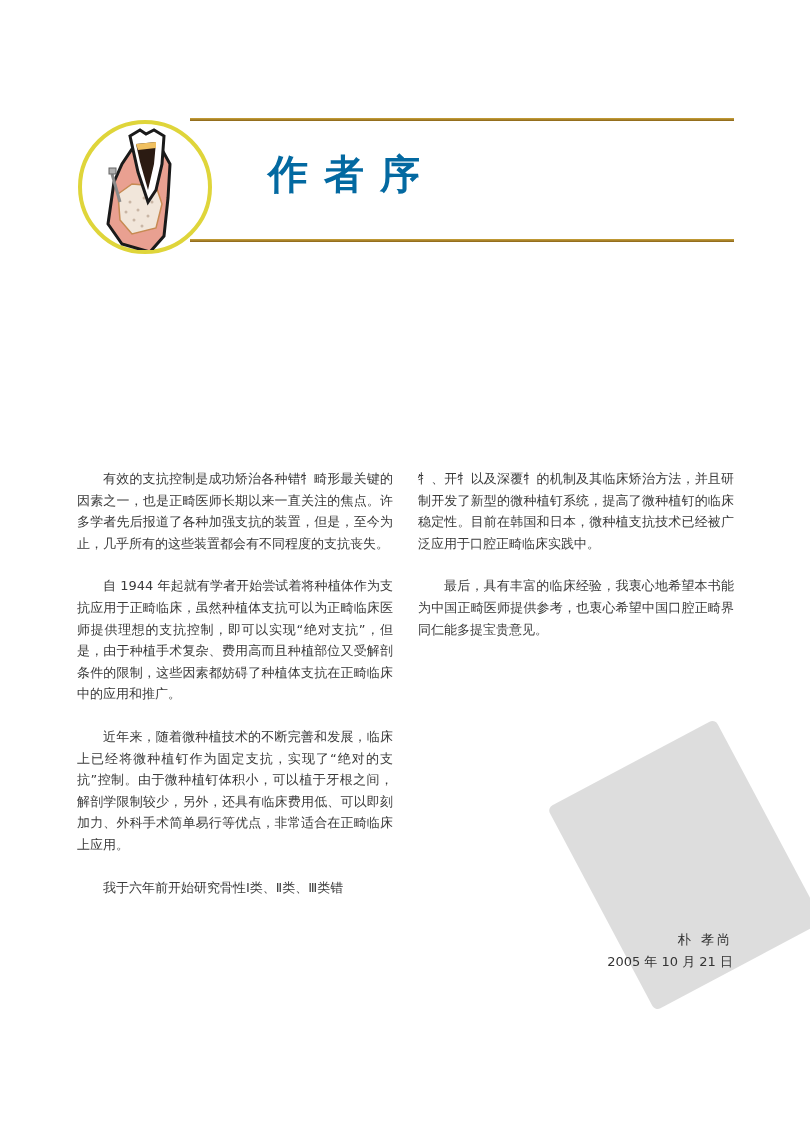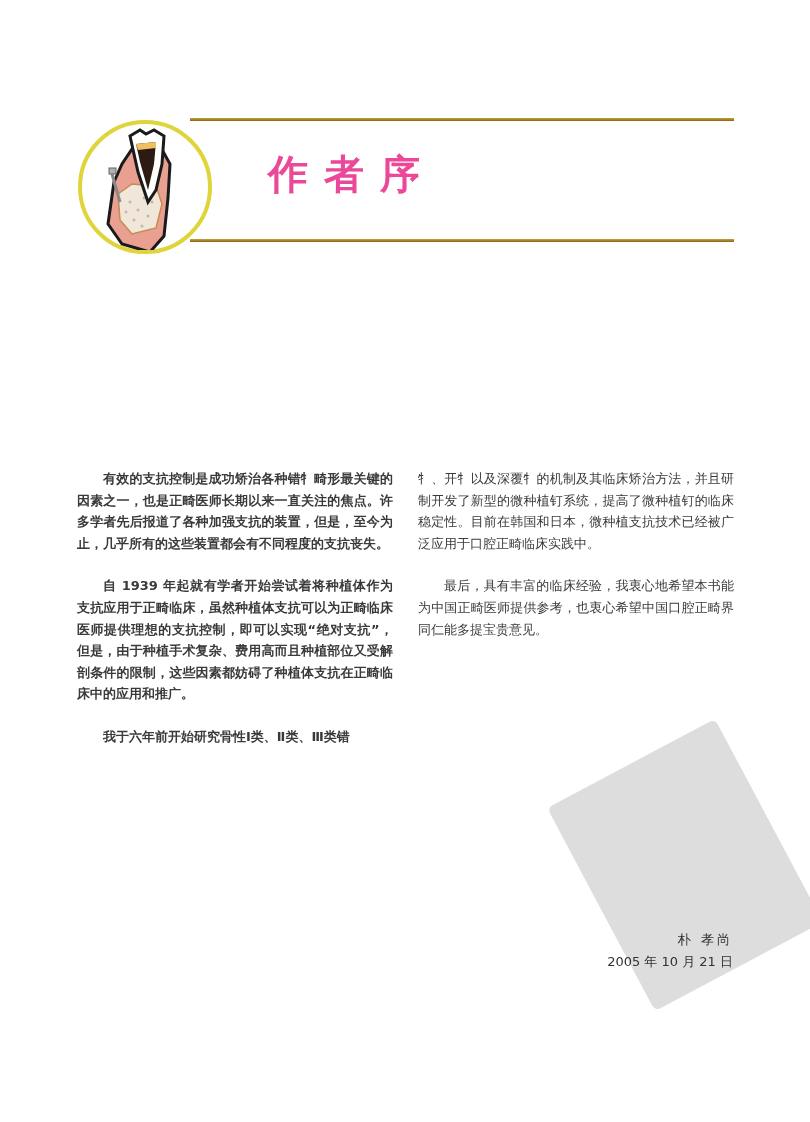--- a/index.html
+++ b/index.html
@@ -6,25 +6,25 @@
   body { width:810px; height:1122px; background:#ffffff; position:relative; overflow:hidden;
          font-family:"DejaVu Sans", "Liberation Sans", sans-serif; color:#333; }
   .rule { position:absolute; left:190px; width:544px; height:3px;
           background:linear-gradient(to bottom,#c9a23a,#8a6418); }
   .rule.top { top:118px; }
   .rule.bottom { top:239px; }
   .emblem { position:absolute; left:78px; top:120px; width:126px; height:126px;
             border:4px solid #dfd53a; border-radius:50%; background:#fff; z-index:2; }
   .emblem svg { position:absolute; left:0; top:0; }
   .title { position:absolute; left:268px; top:150px; font-family:"DejaVu Serif","Liberation Serif",serif;
-           font-size:40px; font-weight:bold; letter-spacing:16px; color:#ec4899; line-height:48px; }
+           font-size:40px; font-weight:bold; letter-spacing:16px; color:#0369a1; line-height:48px; }
   .seal { position:absolute; left:590px; top:750px; width:190px; height:230px;
           background:#d2d2d2; opacity:0.75; transform:rotate(-28deg); border-radius:6px; z-index:0; }
   .col { position:absolute; top:468px; width:316px; font-size:13px; line-height:21.6px; color:#3a3a3a; z-index:1; }
-  .col.left { left:77px;font-weight:bold; }
+  .col.left { left:77px; }
   .col.right { left:418px;font-family:Liberation Serif, serif; }
   .col p { margin:0 0 21px 0; text-align:justify; text-indent:2em; }
   .col p.noindent { text-indent:0; }
   .sign { position:absolute; right:77px; text-align:right; font-size:13px; color:#333; z-index:1; }
   .sign.name { top:931px; letter-spacing:3px; }
   .sign.date { top:953px;margin-left:16px; }
 </style>
 </head>
 <body>
 
@@ -56,21 +56,22 @@
     <rect x="27" y="44" width="7" height="6" fill="#b0b0b0" stroke="#666" stroke-width="1"></rect>
   </svg>
 </div>
 
 <div class="title">作者序</div>
 
 <div class="seal"></div>
 
 <div class="col left">
   <p>有效的支抗控制是成功矫治各种错牜畸形最关键的因素之一，也是正畸医师长期以来一直关注的焦点。许多学者先后报道了各种加强支抗的装置，但是，至今为止，几乎所有的这些装置都会有不同程度的支抗丧失。</p>
-  <p>自 1939 年起就有学者开始尝试着将种植体作为支抗应用于正畸临床，虽然种植体支抗可以为正畸临床医师提供理想的支抗控制，即可以实现“绝对支抗”，但是，由于种植手术复杂、费用高而且种植部位又受解剖条件的限制，这些因素都妨碍了种植体支抗在正畸临床中的应用和推广。</p>
+  <p>自 1944 年起就有学者开始尝试着将种植体作为支抗应用于正畸临床，虽然种植体支抗可以为正畸临床医师提供理想的支抗控制，即可以实现“绝对支抗”，但是，由于种植手术复杂、费用高而且种植部位又受解剖条件的限制，这些因素都妨碍了种植体支抗在正畸临床中的应用和推广。</p>
+  <p>近年来，随着微种植技术的不断完善和发展，临床上已经将微种植钉作为固定支抗，实现了“绝对的支抗”控制。由于微种植钉体积小，可以植于牙根之间，解剖学限制较少，另外，还具有临床费用低、可以即刻加力、外科手术简单易行等优点，非常适合在正畸临床上应用。</p>
   <p>我于六年前开始研究骨性Ⅰ类、Ⅱ类、Ⅲ类错</p>
 </div>
 
 <div class="col right">
   <p class="noindent">牜、开牜以及深覆牜的机制及其临床矫治方法，并且研制开发了新型的微种植钉系统，提高了微种植钉的临床稳定性。目前在韩国和日本，微种植支抗技术已经被广泛应用于口腔正畸临床实践中。</p>
   <p>最后，具有丰富的临床经验，我衷心地希望本书能为中国正畸医师提供参考，也衷心希望中国口腔正畸界同仁能多提宝贵意见。</p>
 </div>
 
 <div class="sign name">朴 孝尚</div>
 <div class="sign date">2005 年 10 月 21 日</div>

